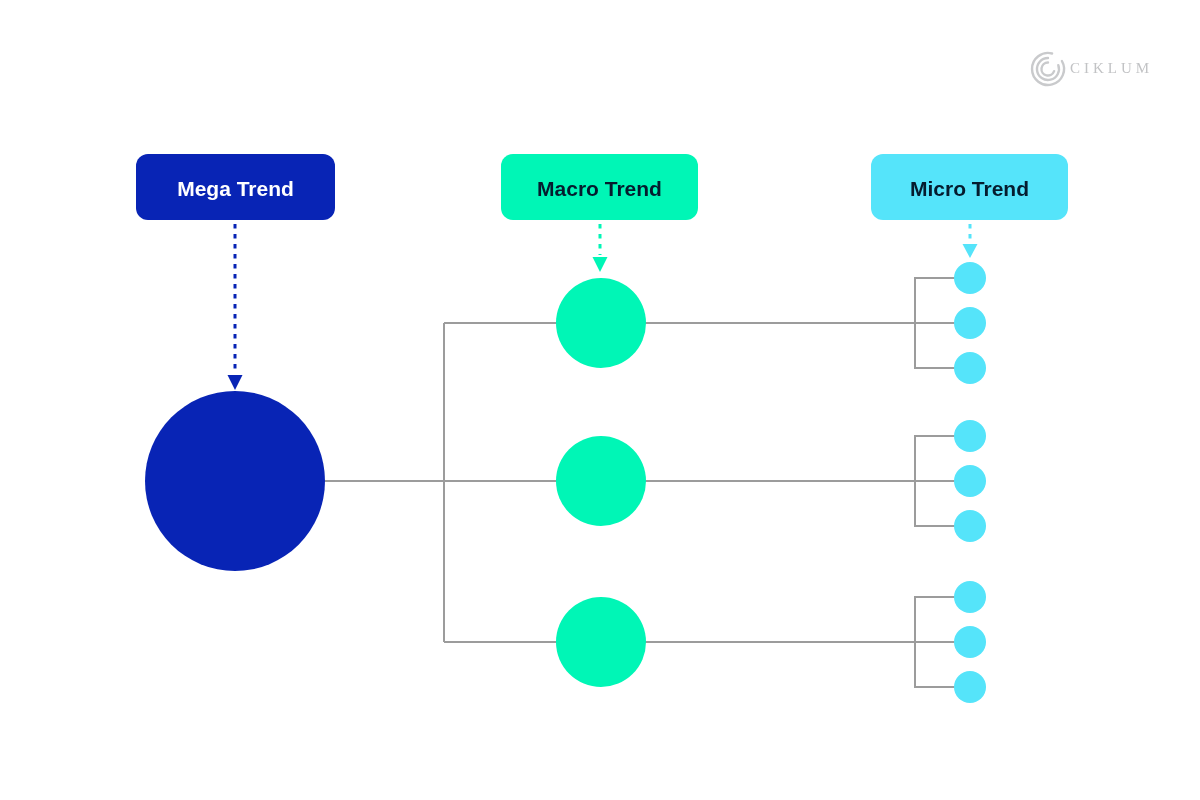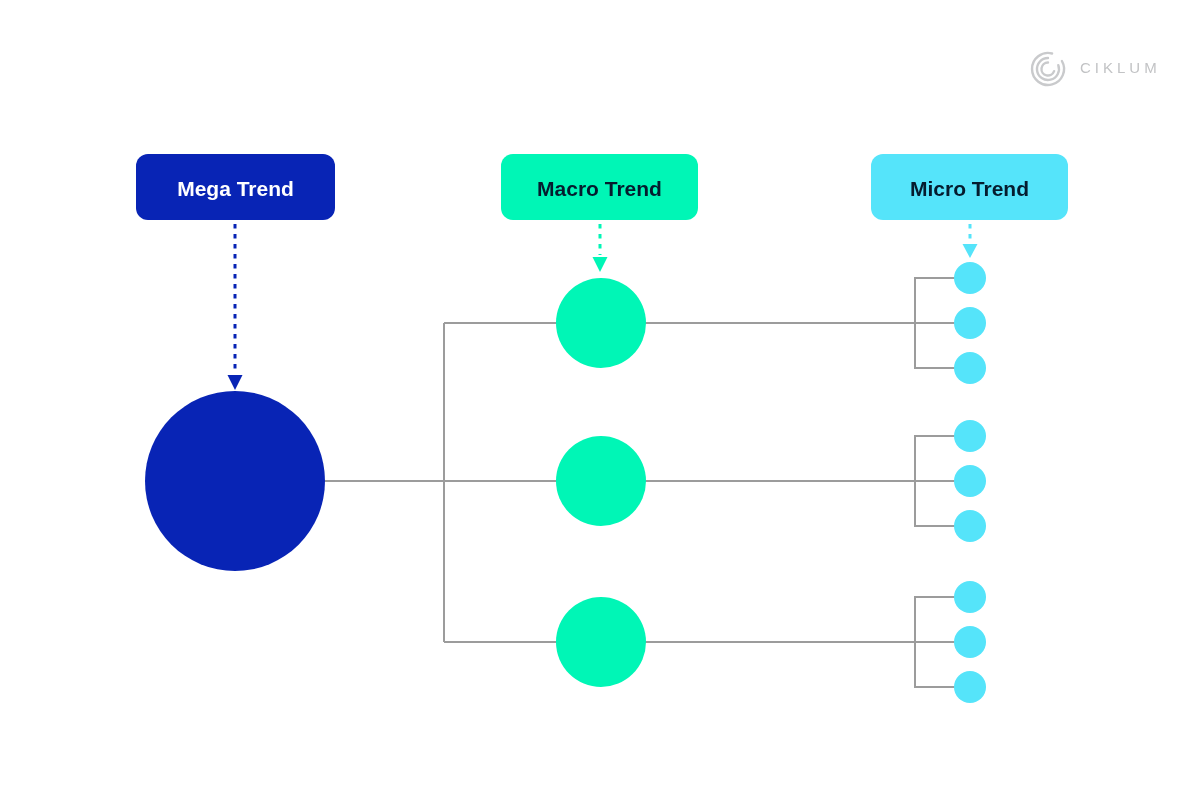--- a/index.html
+++ b/index.html
@@ -26,21 +26,21 @@
     font-family: "Liberation Sans", sans-serif;
     font-size: 21px;
     font-weight: 600;
   }
   .logo {
     position: absolute;
     left: 1026px;
     top: 46px;
     display: flex;
     align-items: center;
-    gap: 10px;
+    font-family: Liberation Serif, serif;
   }
   .logo-word {
     color: #C2C3C5;
     font-size: 15px;
     font-weight: 400;
     letter-spacing: 4px;
     line-height: 44px;
   }
 </style>
 </head>

